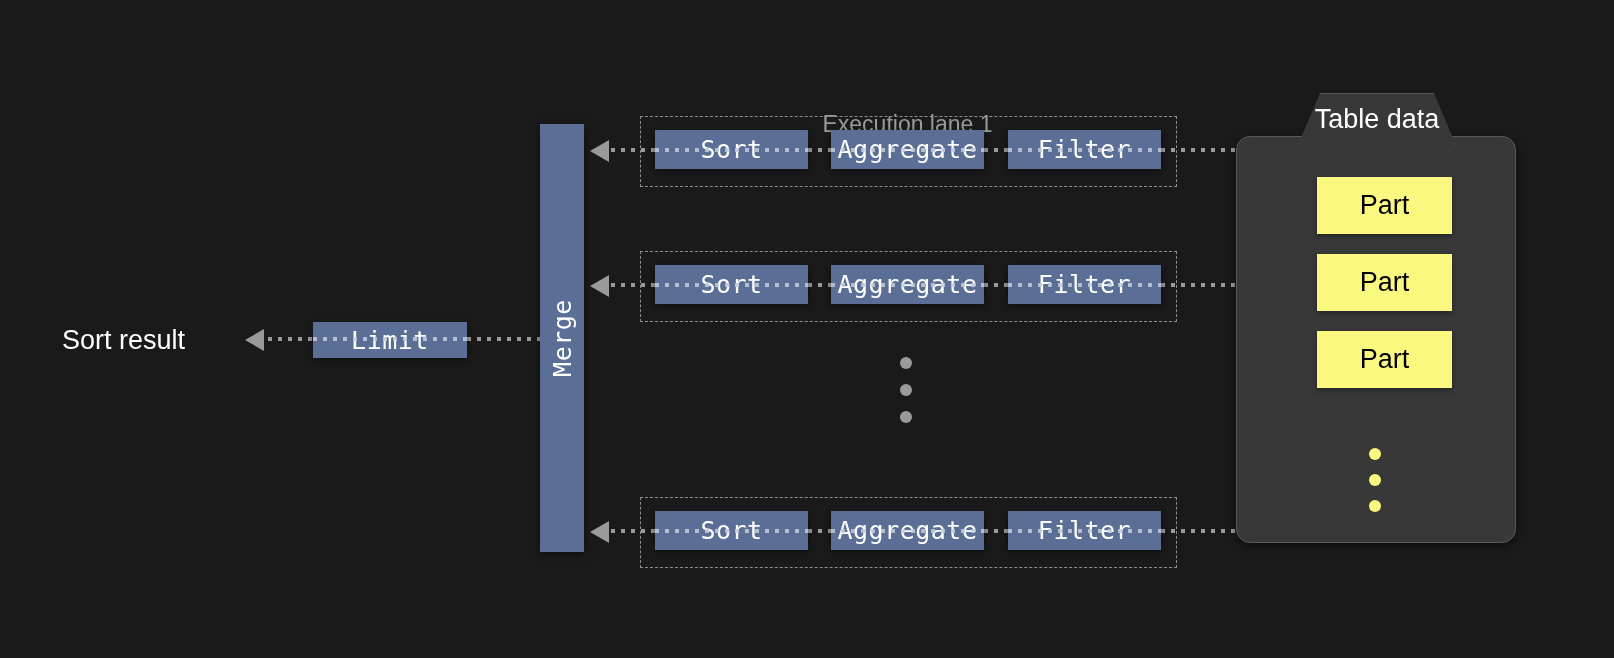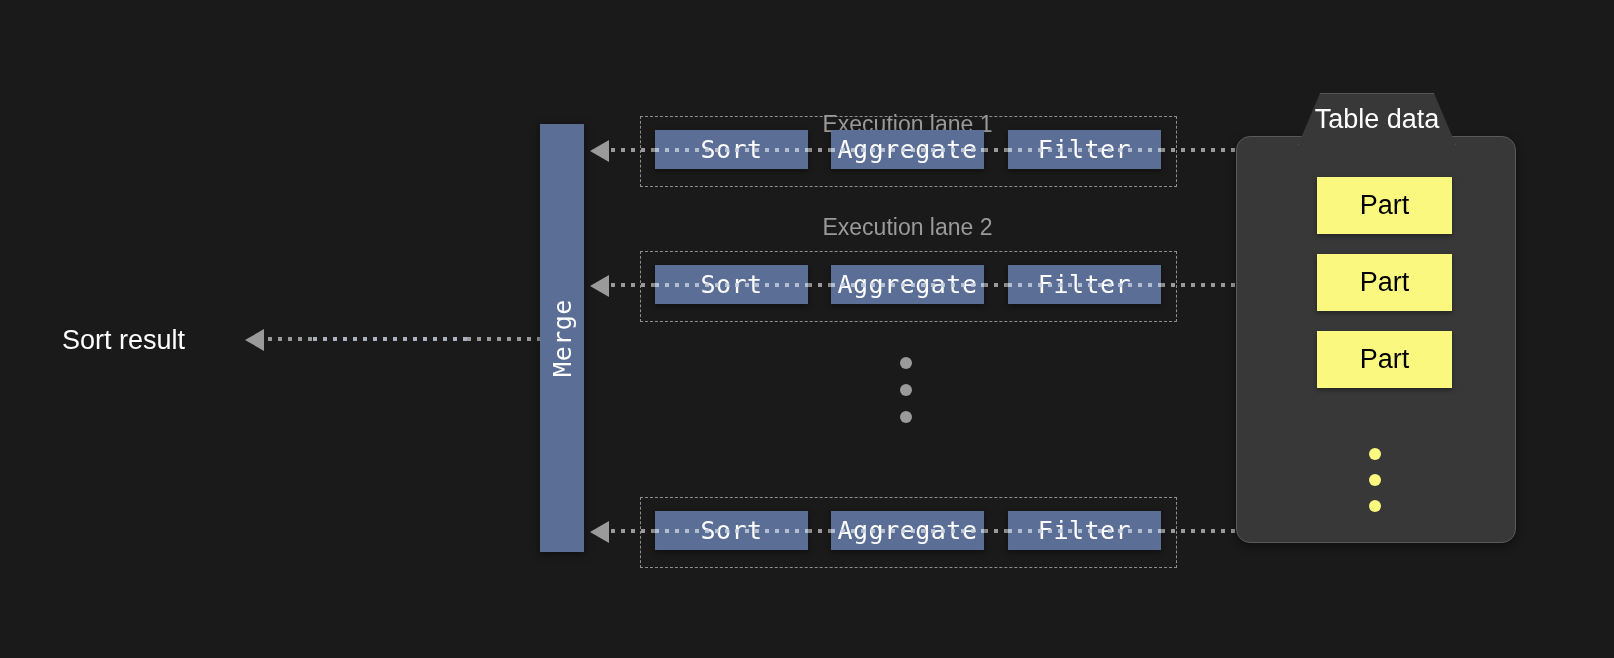--- a/index.html
+++ b/index.html
@@ -209,20 +209,21 @@
 <div id="canvas">
 
   <div id="query-result">Sort result</div>
 
   <div class="arrow-left" style="left:245px; top:329px;"></div>
 
   <div class="dots-h" style="left:268px; top:337px; width:45px;"></div>
   <div class="dots-h over" style="left:313px; top:337px; width:154px;"></div>
   <div class="dots-h" style="left:467px; top:337px; width:75px;"></div>
 
+  <div class="op-box" style="left:313px; top:322px; width:154px; height:36px;">Limit</div>
 
   <div id="merge-bar">
     <span id="merge-label">Merge</span>
   </div>
 
   <div class="lane-label" style="left:640px; top:64px; width:535px;margin-top:47px;">Execution lane 1</div>
   <div class="lane-frame" style="left:640px; top:116px; width:535px; height:69px;"></div>
 
   <div class="arrow-left" style="left:590px; top:140px;"></div>
   <div class="dots-h" style="left:611px; top:148px; width:44px;"></div>
@@ -230,21 +231,20 @@
   <div class="dots-h" style="left:808px; top:148px; width:23px;"></div>
   <div class="dots-h over" style="left:831px; top:148px; width:153px;"></div>
   <div class="dots-h" style="left:984px; top:148px; width:24px;"></div>
   <div class="dots-h over" style="left:1008px; top:148px; width:153px;"></div>
   <div class="dots-h" style="left:1161px; top:148px; width:76px;"></div>
 
   <div class="op-box" style="left:655px; top:130px; width:153px; height:39px;">Sort</div>
   <div class="op-box" style="left:831px; top:130px; width:153px; height:39px;">Aggregate</div>
   <div class="op-box" style="left:1008px; top:130px; width:153px; height:39px;">Filter</div>
 
-  <div class="lane-label" style="left:640px; top:214px; width:535px;">Execution lane 2</div>
   <div class="lane-frame" style="left:640px; top:251px; width:535px; height:69px;"></div>
 
   <div class="arrow-left" style="left:590px; top:275px;"></div>
   <div class="dots-h" style="left:611px; top:283px; width:44px;"></div>
   <div class="dots-h over" style="left:655px; top:283px; width:153px;"></div>
   <div class="dots-h" style="left:808px; top:283px; width:23px;"></div>
   <div class="dots-h over" style="left:831px; top:283px; width:153px;"></div>
   <div class="dots-h" style="left:984px; top:283px; width:24px;"></div>
   <div class="dots-h over" style="left:1008px; top:283px; width:153px;"></div>
   <div class="dots-h" style="left:1161px; top:283px; width:76px;"></div>

